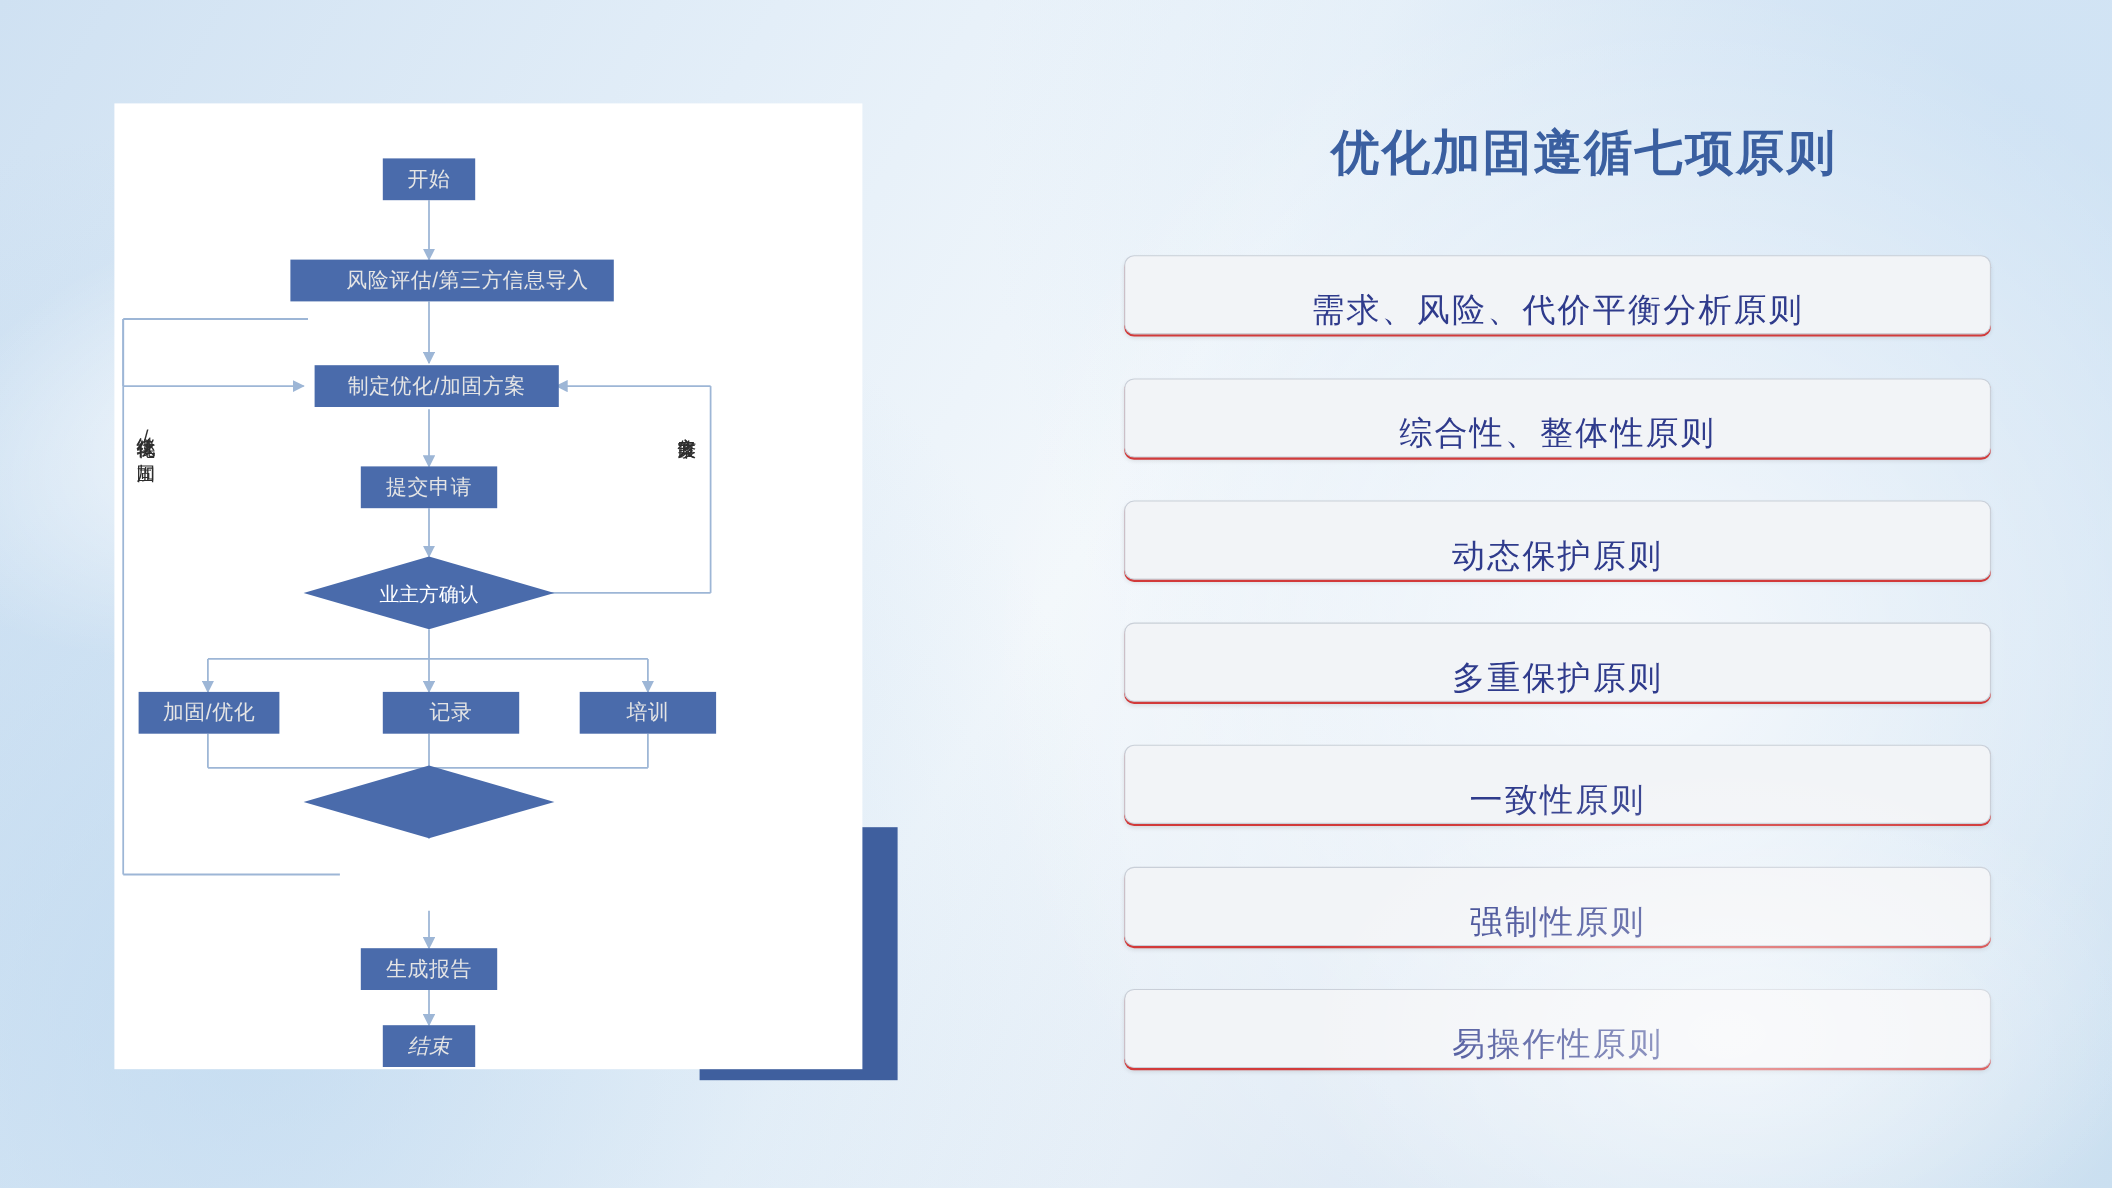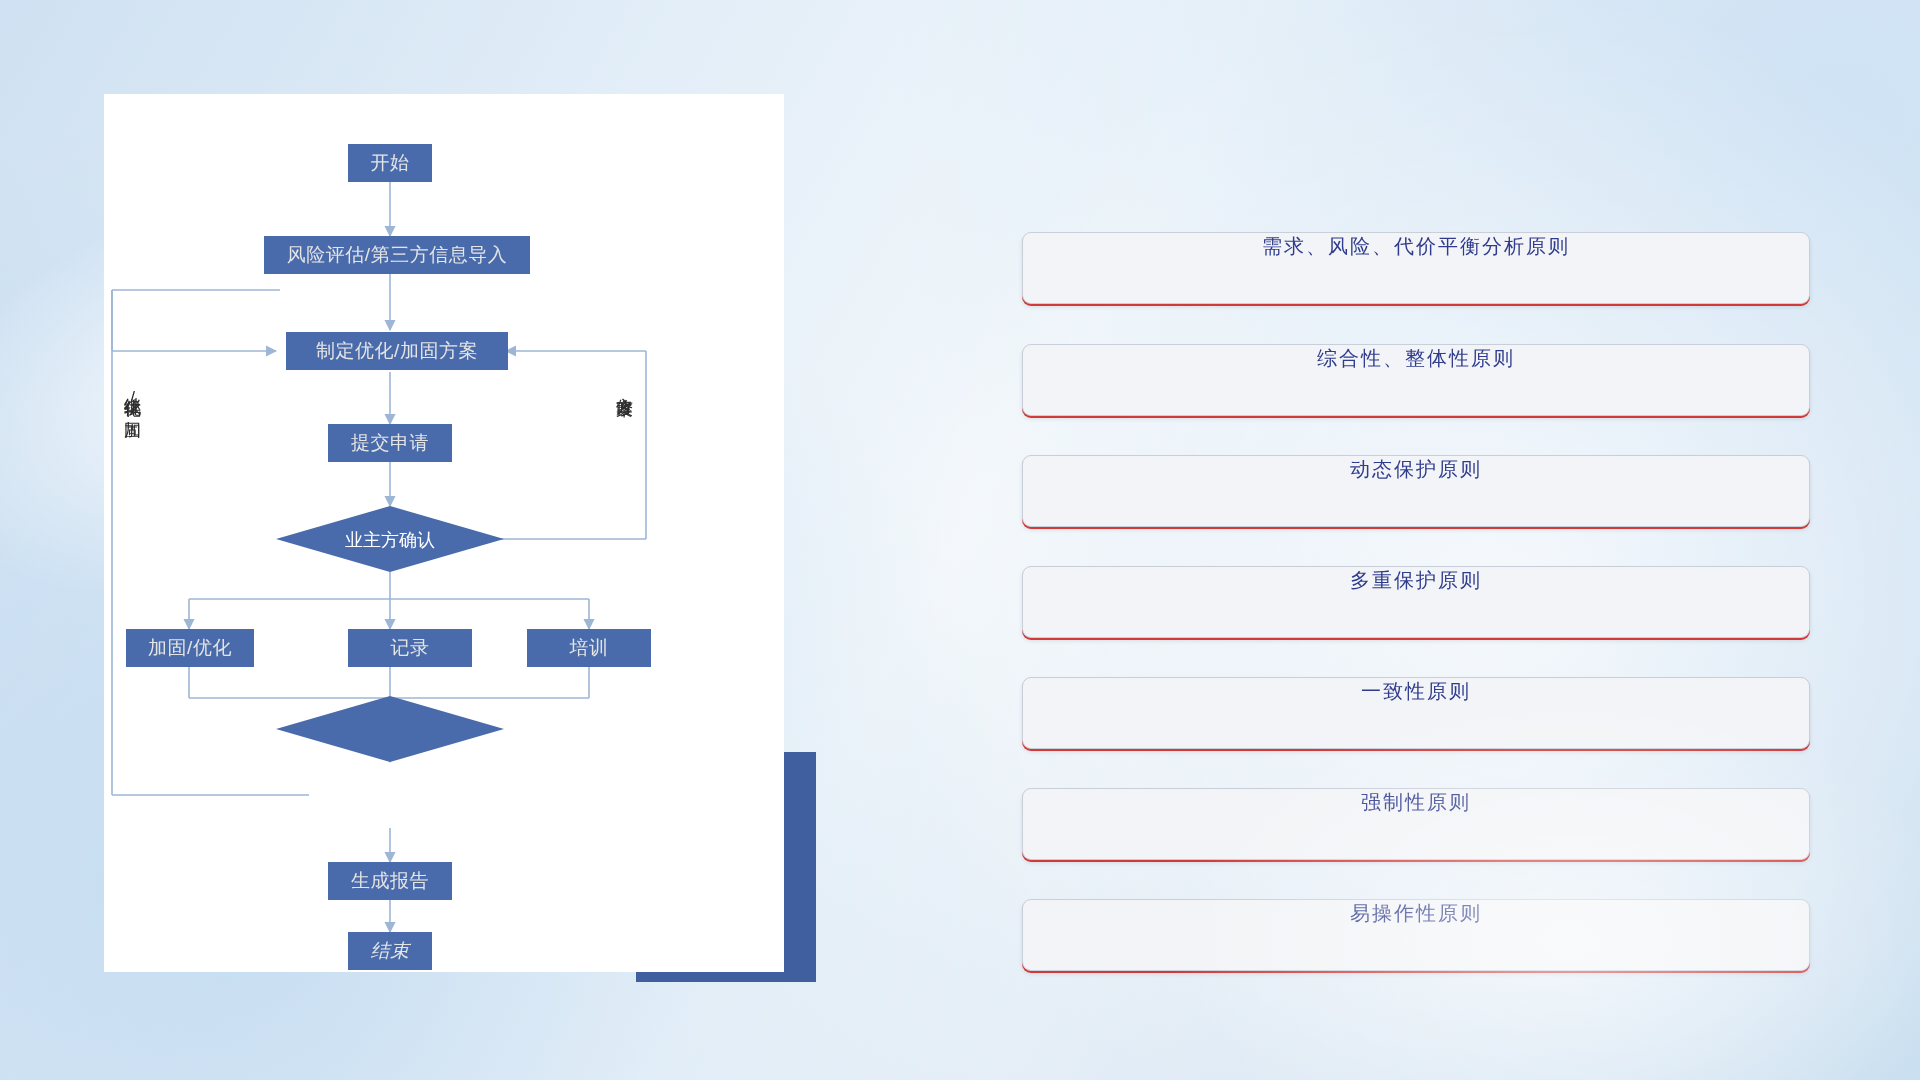--- a/index.html
+++ b/index.html
@@ -108,23 +108,23 @@
   .bar {
     position: absolute;
     left: 1022px;
     width: 786px;
     height: 70px;
     background: #f2f4f7;
     border: 1px solid #c9cfd8;
     border-radius: 9px;
     box-shadow: 0 2px 0 0 #d23a3a, 0 3px 4px rgba(0,0,0,0.10);
     display: flex;
-    align-items: flex-start;
+    align-items: flex-end;
     justify-content: center;
-    font-size: 20px;
+    font-size: 30px;
     color: #2f3b8c;
     letter-spacing: 2px;
   }
   .bar-0 { top: 232px; }
   .bar-1 { top: 344px; }
   .bar-2 { top: 455px; }
   .bar-3 { top: 566px; }
   .bar-4 { top: 677px; }
   .bar-5 { top: 788px; }
   .bar-6 { top: 899px; }
@@ -188,21 +188,21 @@
       </g>
 
       <polygon points="286,412 400,445 286,478 172,445" fill="#4a6bab"></polygon>
       <polygon points="286,602 400,635 286,668 172,635" fill="#4a6bab"></polygon>
     </svg>
 
     <div class="node" style="left:244px; top:50px; width:84px; height:38px;">
       <span>开始</span>
     </div>
 
-    <div class="node" style="left:160px; top:142px; width:266px; height:38px;">
+    <div class="node" style="left:160px; top:142px; width:266px; height:38px;padding-left:28px;">
       <span>风险评估/第三方信息导入</span>
     </div>
 
     <div class="node" style="left:182px; top:238px; width:222px; height:38px;">
       <span>制定优化/加固方案</span>
     </div>
 
     <div class="node" style="left:224px; top:330px; width:124px; height:38px;">
       <span>提交申请</span>
     </div>
@@ -233,20 +233,21 @@
 
     <div class="node" style="left:244px; top:838px; width:84px; height:38px;font-style:italic;">
       <span>结束</span>
     </div>
 
     <div class="vlabel" style="left:18px; top:290px;">继续优化/加固</div>
 
     <div class="vlabel" style="left:510px; top:290px;">方案修改</div>
   </div>
 
+  <div class="right-title">优化加固遵循七项原则</div>
 
   <div class="bar bar-0">
     <span>需求、风险、代价平衡分析原则</span>
   </div>
   <div class="bar bar-1">
     <span>综合性、整体性原则</span>
   </div>
   <div class="bar bar-2">
     <span>动态保护原则</span>
   </div>

